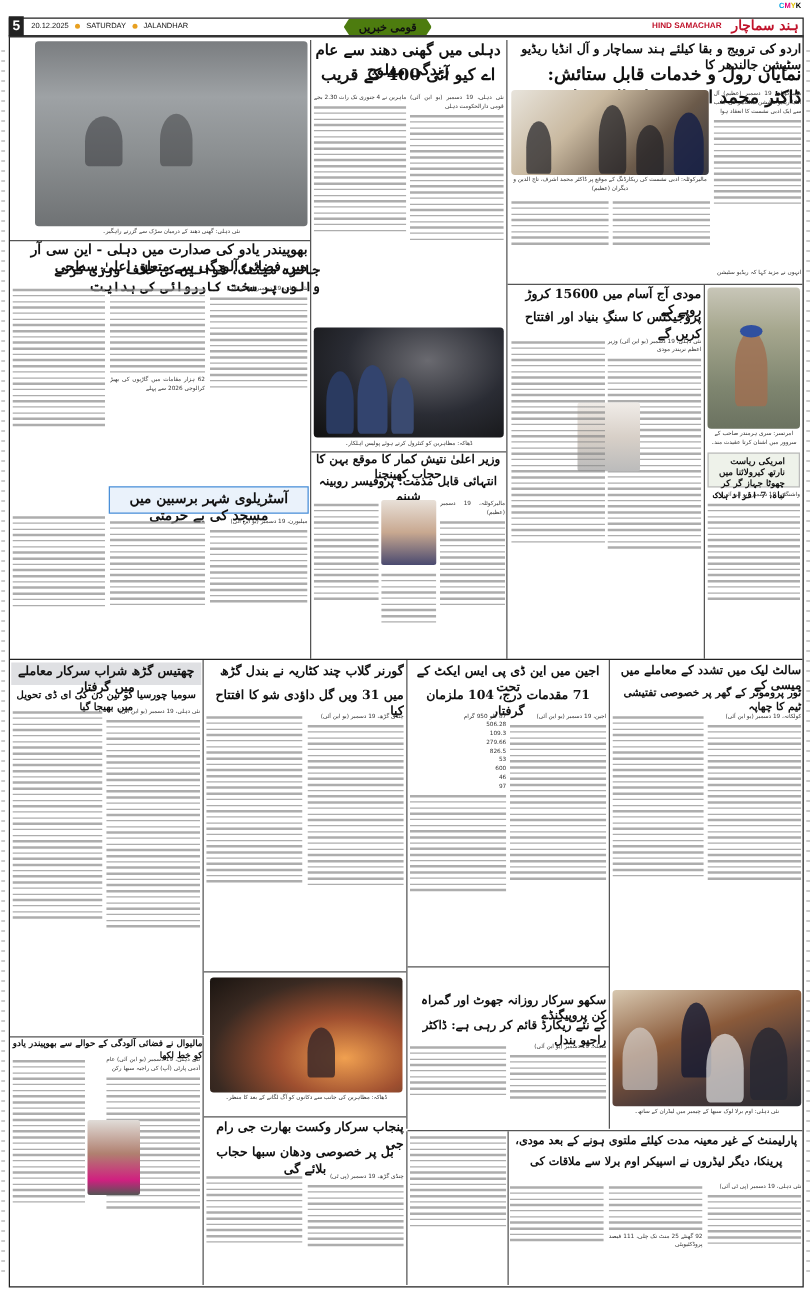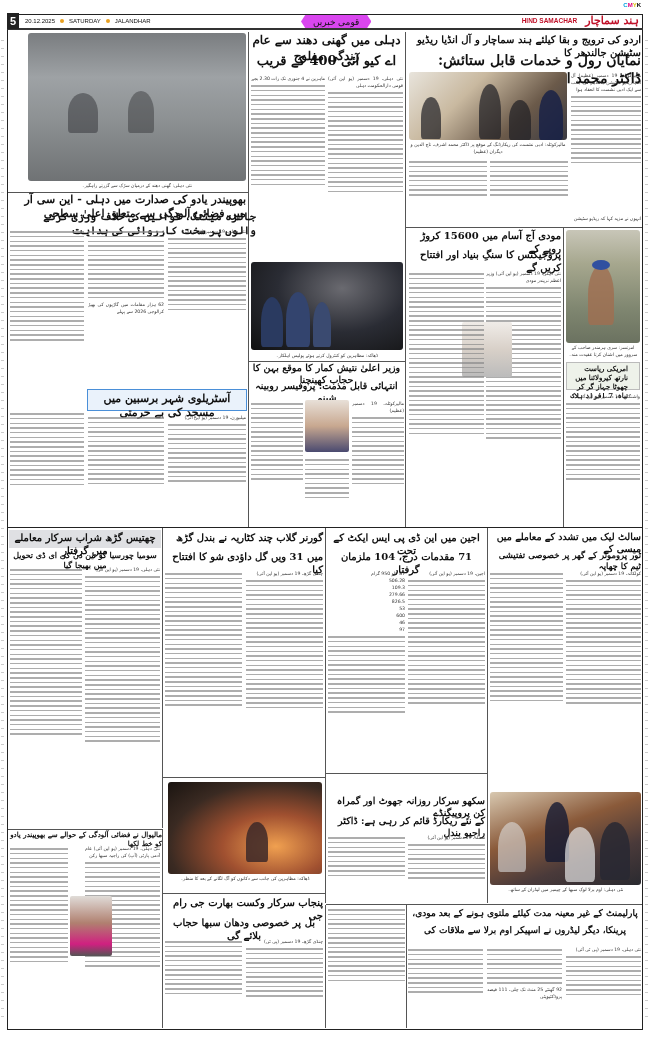--- a/index.html
+++ b/index.html
@@ -5,21 +5,21 @@
 *{box-sizing:border-box;margin:0;padding:0}
 html,body{width:649px;height:1043px;background:#fff;overflow:hidden}
 body{position:relative;font-family:"DejaVu Sans",sans-serif;color:#111}
 .cmyk{position:absolute;right:8px;top:2px;font-size:6px;font-family:"Liberation Sans",sans-serif;font-weight:bold}
 .cmyk span:nth-child(1){color:#00a0e0}.cmyk span:nth-child(2){color:#e0007a}.cmyk span:nth-child(3){color:#e0c000}.cmyk span:nth-child(4){color:#000}
 .frame{position:absolute;left:7px;top:14px;width:636px;height:1016px;border:1px solid #222}
 .header{position:absolute;left:7px;top:14px;width:636px;height:16px;border-bottom:2px solid #333;display:flex;align-items:center;font-family:"Liberation Sans",sans-serif;font-size:6px}
 .pgno{background:#222;color:#fff;font-weight:bold;font-size:11px;width:12px;height:16px;display:flex;align-items:center;justify-content:center}
 .hdate{margin-left:6px;display:flex;gap:5px;align-items:center}
 .dot{width:4px;height:4px;border-radius:50%;background:#e8a020;display:inline-block}
-.tag{position:absolute;left:294px;top:1px;height:13px;padding:0 12px;background:#d946ef;font-size:9px;font-weight:normal;display:flex;align-items:center;clip-path:polygon(6% 0,94% 0,100% 50%,94% 100%,6% 100%,0 50%)}
+.tag{position:absolute;left:268px;top:1px;height:13px;padding:0 12px;background:#4d7c0f;font-size:9px;font-weight:bold;display:flex;align-items:center;clip-path:polygon(6% 0,94% 0,100% 50%,94% 100%,6% 100%,0 50%)}
 .brand{position:absolute;right:4px;top:0;display:flex;align-items:center;gap:8px}
 .brand-en{color:#c0122a;font-weight:bold;font-size:6.5px}
 .brand-ur{color:#c0122a;font-weight:bold;font-size:11px;font-family:"DejaVu Serif",serif}
 .vline{position:absolute;width:1px;background:#555}
 .hline{position:absolute;height:1px;background:#555}
 .hl{position:absolute;text-align:right;direction:rtl;font-family:"DejaVu Serif",serif;font-weight:bold;color:#111;line-height:1.3}
 .txt{position:absolute;direction:rtl;font-size:4.6px;line-height:7px;color:#333;overflow:hidden;text-align:justify}
 .txt .ln{height:1.5px;background:#8a8a8a;margin:3.2px 0 2.3px 0;opacity:.7}
 .cap{position:absolute;direction:rtl;font-size:4.6px;color:#333;text-align:center;line-height:7px}
 .photo{position:absolute;border-radius:3px;overflow:hidden}

